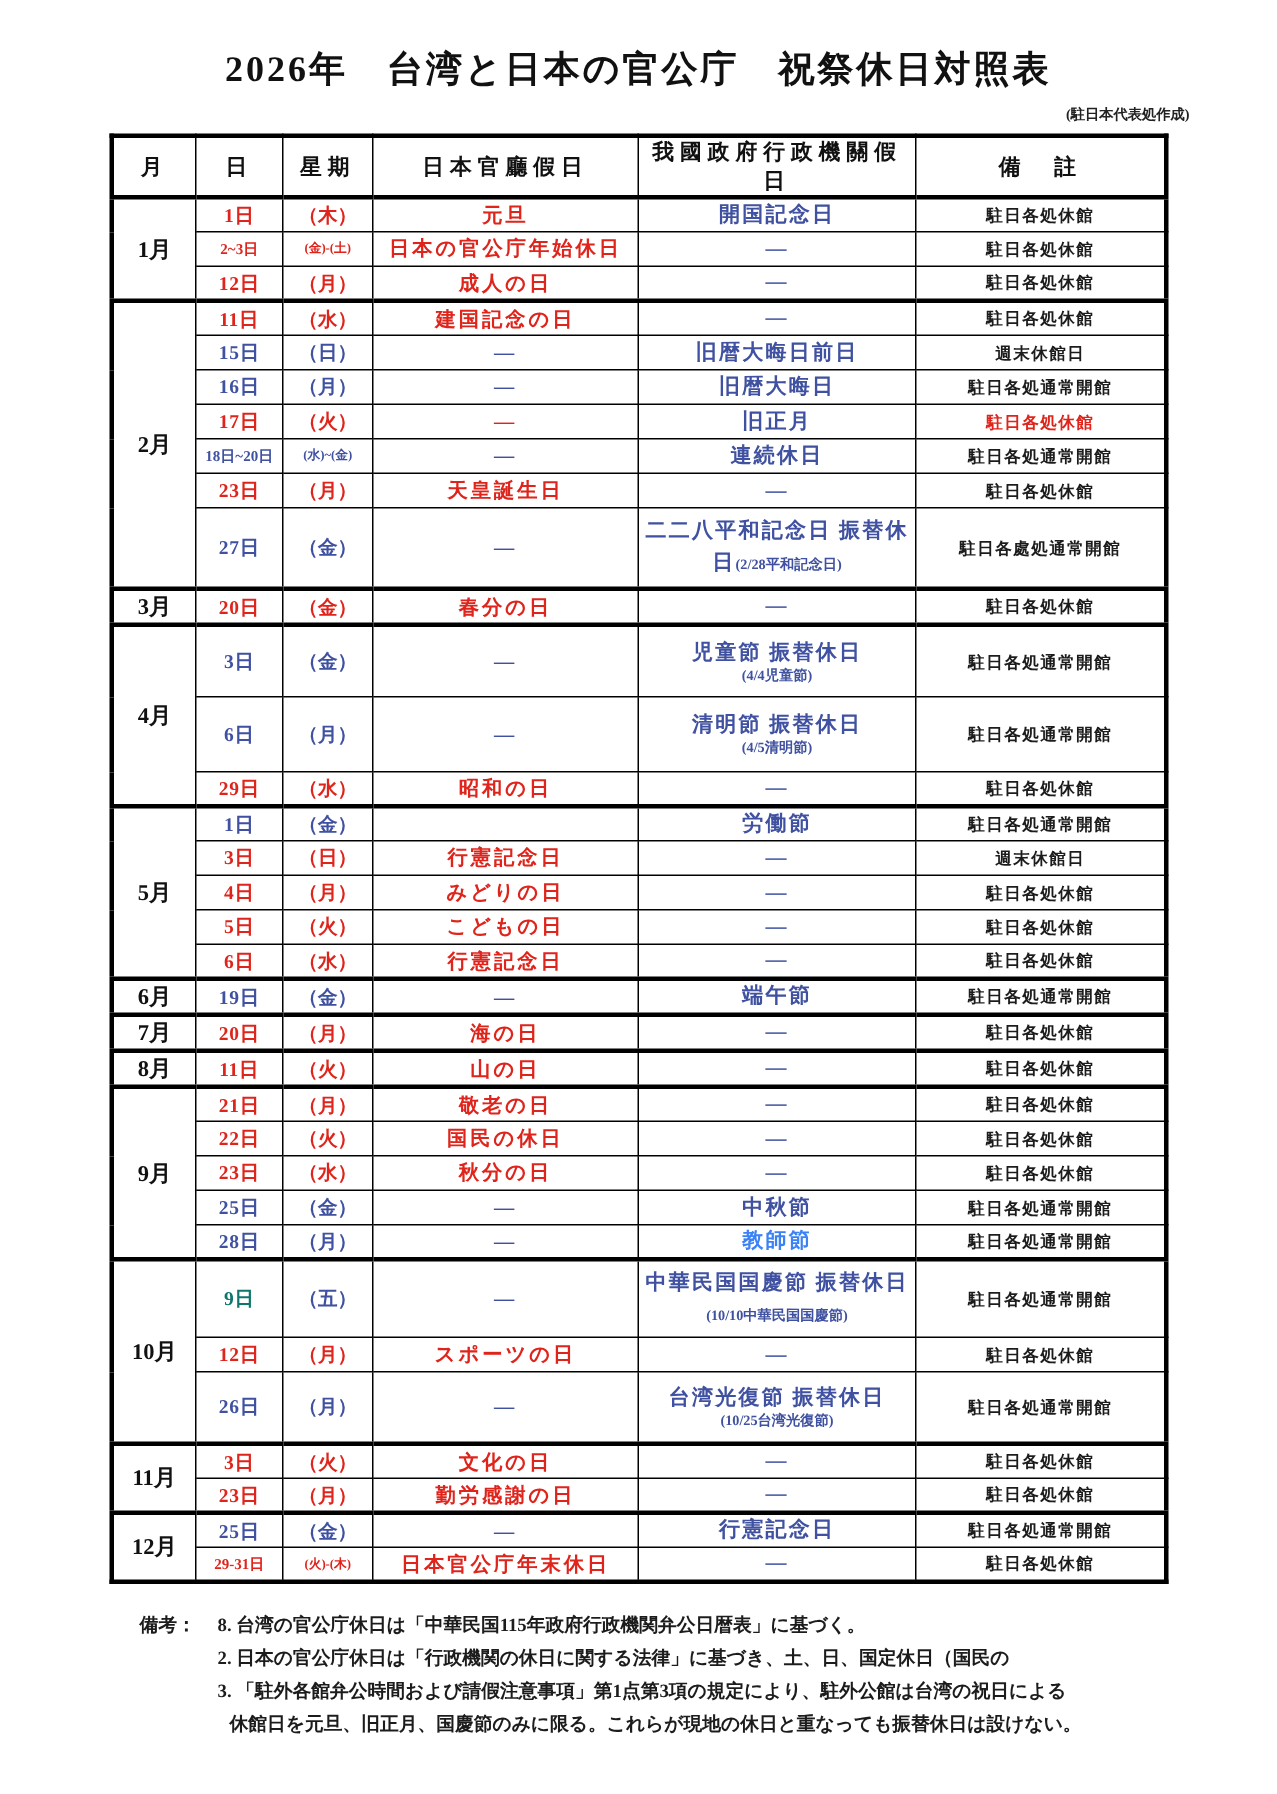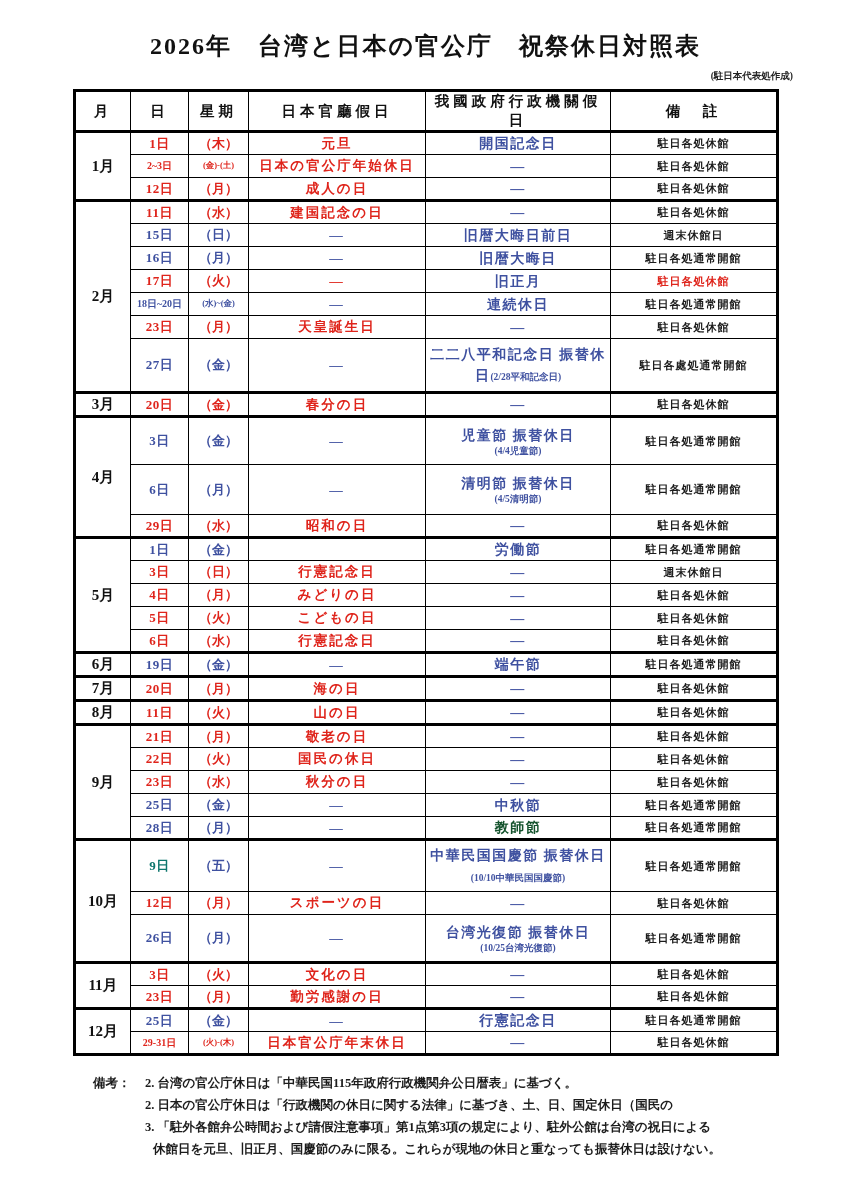--- a/index.html
+++ b/index.html
@@ -262,21 +262,21 @@
         <td class="c-day" style="color: rgb(63, 81, 160);">25日</td>
         <td class="c-week" style="color: rgb(63, 81, 160);">（金）</td>
         <td class="c-jp" style="color: rgb(63, 81, 160);">—</td>
         <td class="c-tw" style="color: rgb(63, 81, 160);"><span>中秋節</span></td>
         <td class="c-note" style="color: rgb(28, 28, 28);">駐日各処通常開館</td>
       </tr>
       <tr style="height: 23px;">
         <td class="c-day" style="color: rgb(63, 81, 160);">28日</td>
         <td class="c-week" style="color: rgb(63, 81, 160);">（月）</td>
         <td class="c-jp" style="color: rgb(63, 81, 160);">—</td>
-        <td class="c-tw" style="color: #14532d;"><span>教師節</span></td>
+        <td class="c-tw" style="color: #3b82f6;"><span>教師節</span></td>
         <td class="c-note" style="color: rgb(28, 28, 28);">駐日各処通常開館</td>
       </tr>
       <tr class="month-start" style="height: 52px;">
         <td rowspan="3" class="c-month">10月</td>
         <td class="c-day" style="color: #0f766e;">9日</td>
         <td class="c-week" style="color: rgb(63, 81, 160);">（五）</td>
         <td class="c-jp" style="color: rgb(63, 81, 160);">—</td>
         <td class="c-tw" style="color: rgb(63, 81, 160);"><span>中華民国国慶節 振替休日</span><span class="sub inline">(10/10中華民国国慶節)</span></td>
         <td class="c-note" style="color: rgb(28, 28, 28);">駐日各処通常開館</td>
       </tr>
@@ -323,18 +323,18 @@
         <td class="c-jp" style="color: rgb(223, 36, 27);">日本官公庁年末休日</td>
         <td class="c-tw" style="color: rgb(63, 81, 160);"><span>—</span></td>
         <td class="c-note" style="color: rgb(28, 28, 28);">駐日各処休館</td>
       </tr>
     </tbody>
 </table>
 
 <div class="footnotes">
   <div class="fn-label">備考：</div>
   <div class="fn-lines">
-      <div class="fn-line">2. 台湾の官公庁休日は「中華民国115年政府行政機関弁公日暦表」に基づく。</div>
+      <div class="fn-line">8. 台湾の官公庁休日は「中華民国115年政府行政機関弁公日暦表」に基づく。</div>
       <div class="fn-line">2. 日本の官公庁休日は「行政機関の休日に関する法律」に基づき、土、日、国定休日（国民の</div>
       <div class="fn-line">3. 「駐外各館弁公時間および請假注意事項」第1点第3項の規定により、駐外公館は台湾の祝日による</div>
       <div class="fn-line cont">休館日を元旦、旧正月、国慶節のみに限る。これらが現地の休日と重なっても振替休日は設けない。</div>
     </div>
 </div>
 
 </body></html>

